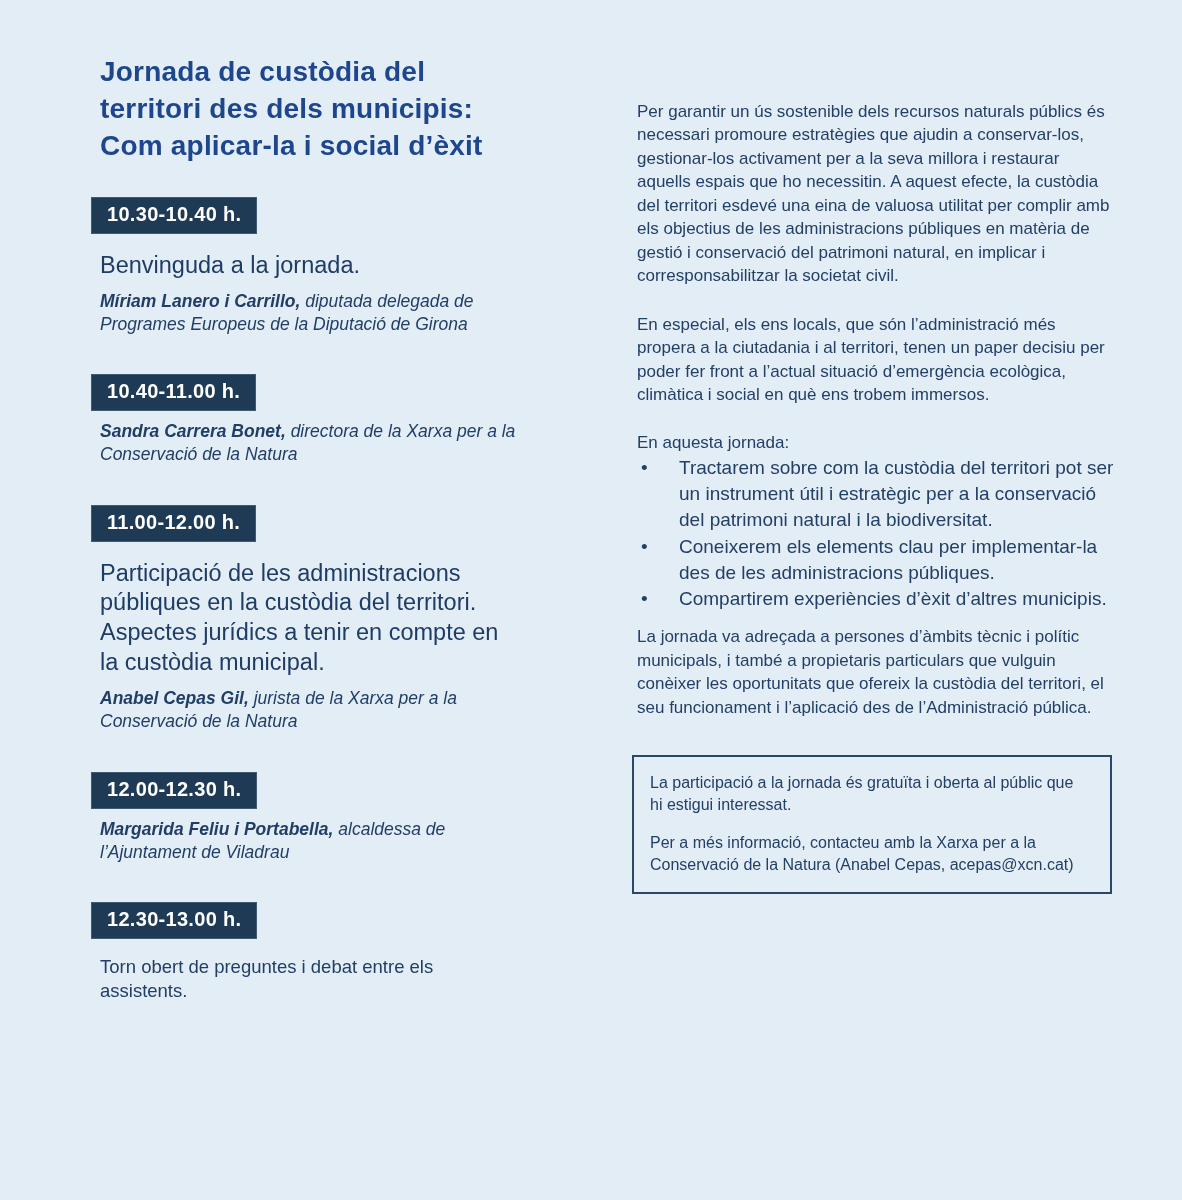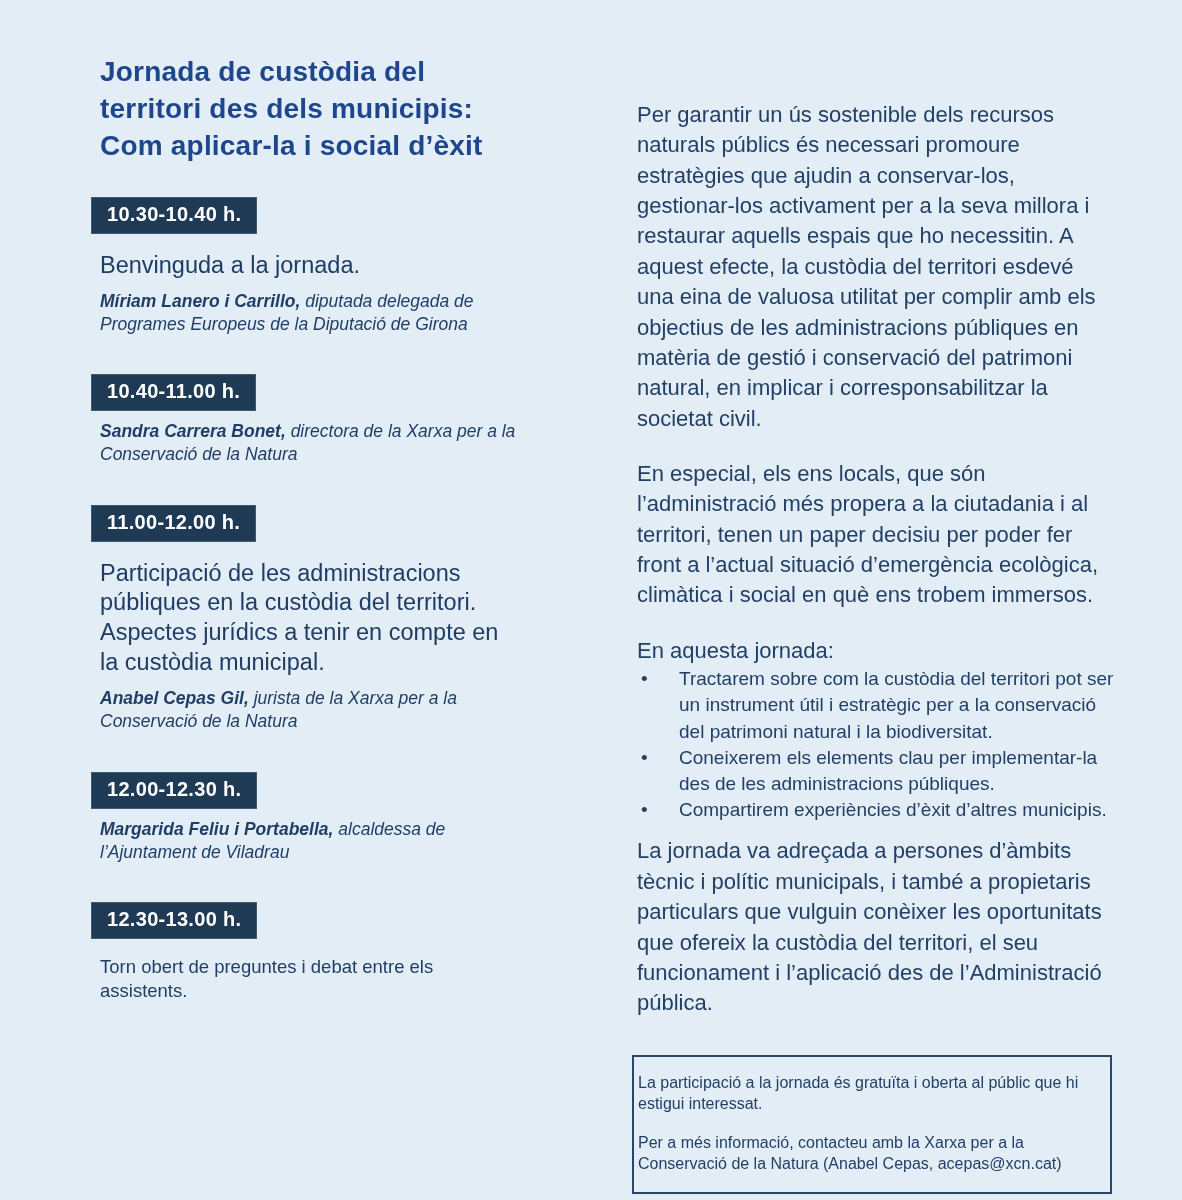--- a/index.html
+++ b/index.html
@@ -72,21 +72,21 @@
   }
 
   
   .col-right {
     position: absolute;
     left: 637px;
     top: 100px;
     width: 478px;
   }
   .col-right p {
-    font-size: 22px;
+    font-size: 17px;
     color: #223f66;
     line-height: 1.38;
     margin: 0 0 25px 0;
   }
   .agenda-heading { margin-bottom: 0 !important; }
   .agenda-list {
     list-style: none;
     margin: 0 0 13px 0;
     padding: 0;
   }
@@ -100,21 +100,21 @@
     width: 42px;
     flex: 0 0 42px;
     padding-left: 4px;
   }
   .agenda-list .btxt { flex: 1; }
 
   .info-box {
     margin-left: -5px;
     width: 480px;
     border: 2px solid #2a4668;
-    padding: 15px 22px 17px 4px;
+    padding: 15px 22px 17px 16px;
     margin-top: 36px;
   }
   .info-box p {
     font-size: 16px;
     line-height: 1.35;
     margin: 0;
   }
   .info-box p + p { margin-top: 17px; }
 </style>
 </head>

